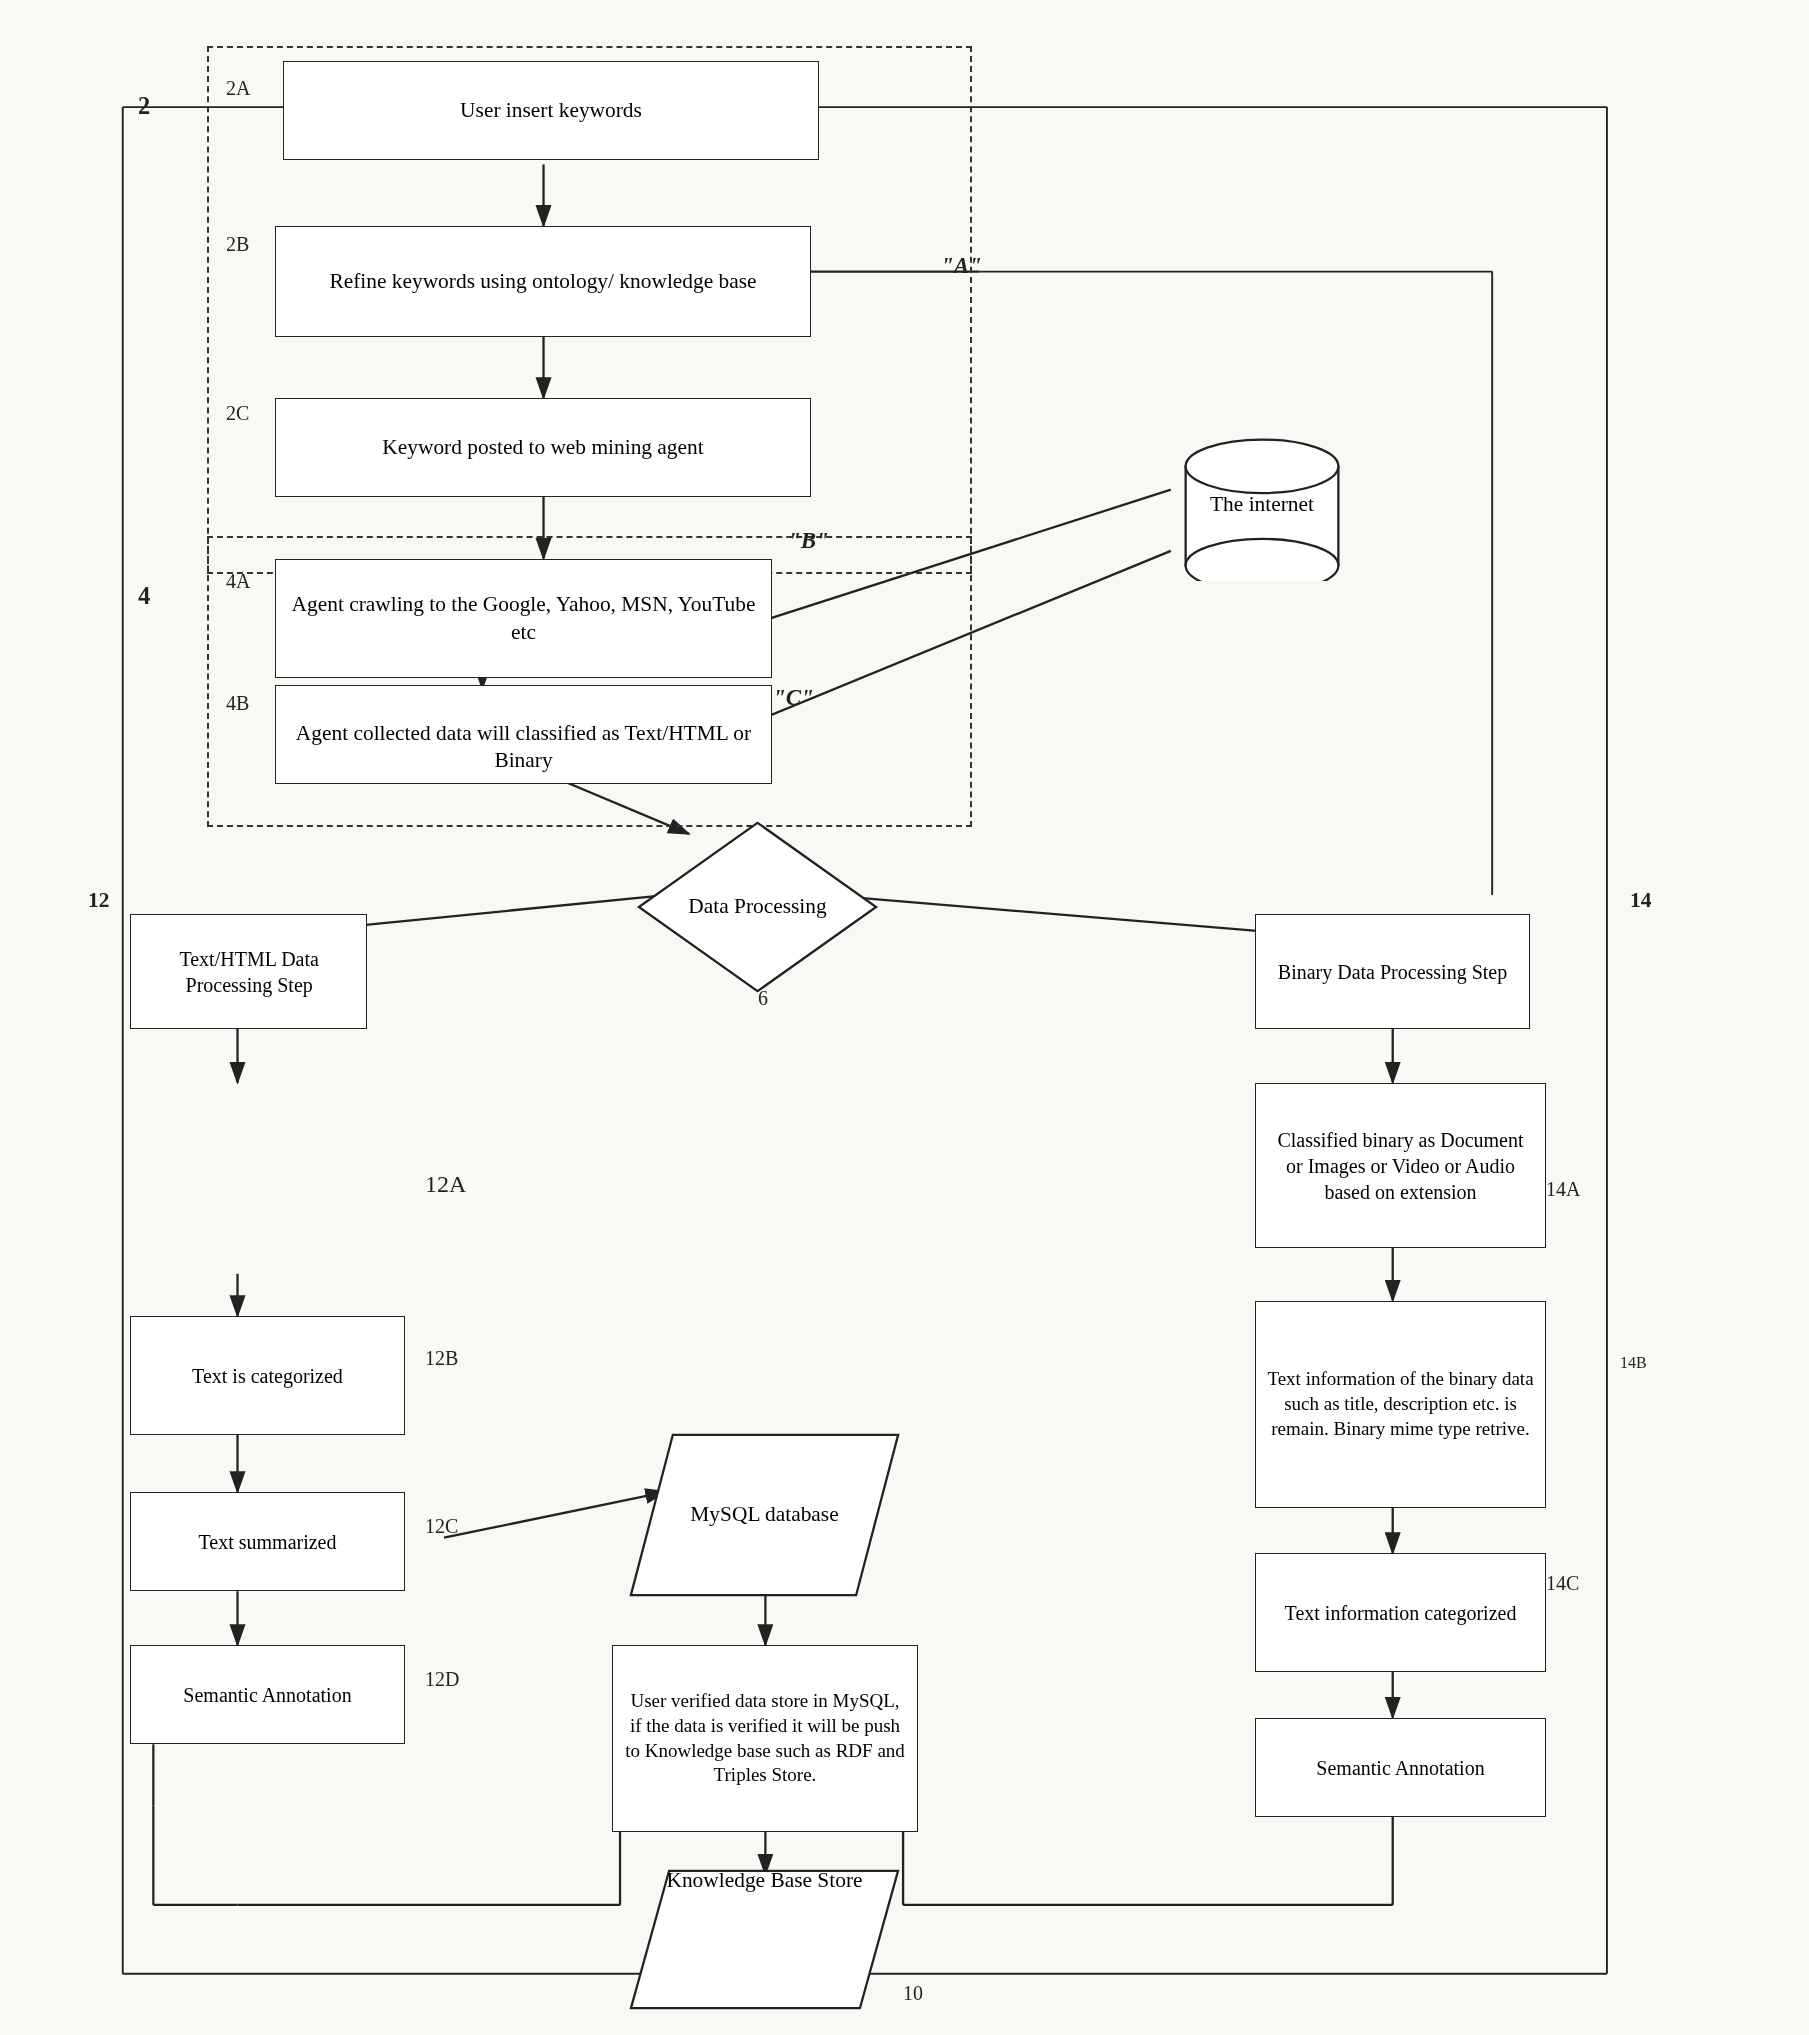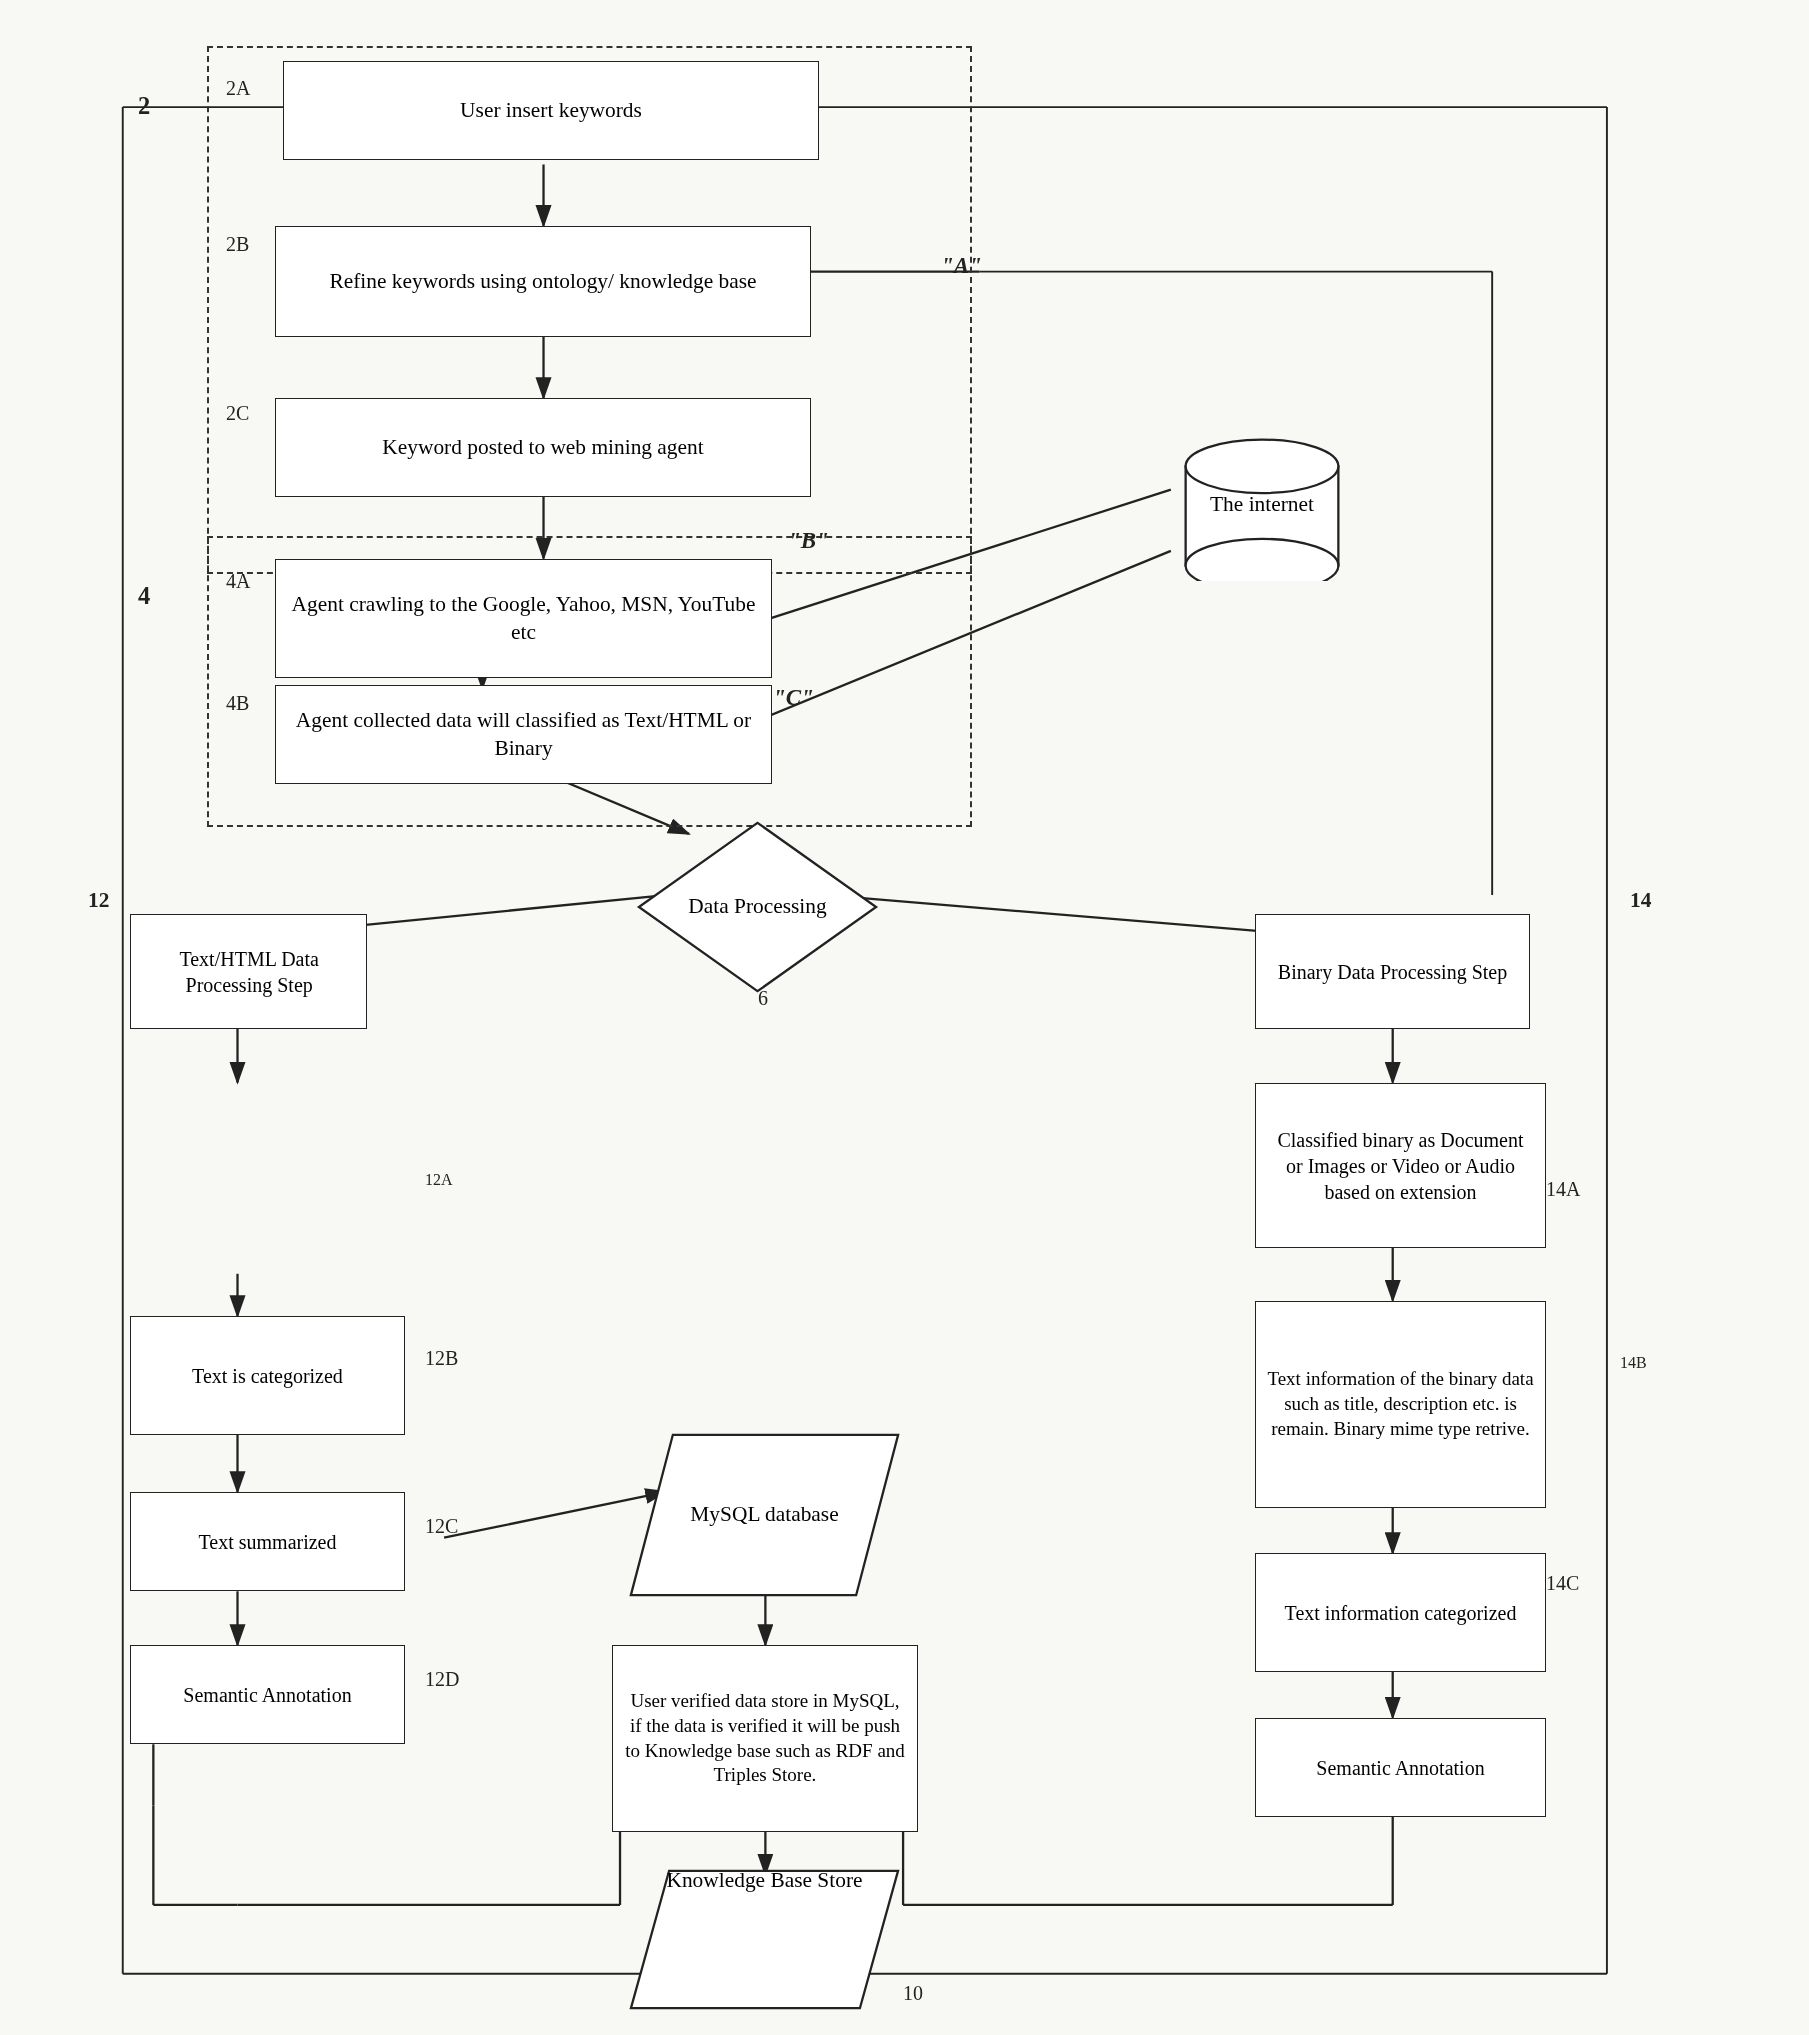--- a/index.html
+++ b/index.html
@@ -188,41 +188,41 @@
       <ellipse cx="110" cy="50" rx="100" ry="35" fill="white" stroke="#222" stroke-width="3"></ellipse>
 
       <ellipse cx="110" cy="180" rx="100" ry="35" fill="white" stroke="#222" stroke-width="3"></ellipse>
     </svg>
     <span style="position:relative;z-index:2;font-size:21.4px;line-height:1.3;text-align:center;">The internet</span>
   </div>
 
   <div class="label" style="left:773px; top:685px; font-size:23px; font-weight:bold;">"C"</div>
 
   <div class="node-label" style="left:226px; top:692px; font-size:20px;">4B</div>
-  <div class="box" style="left:275px; top:685px; width:497px; height:99px;">
+  <div class="box" style="left:275px; top:685px; width:497px; height:99px;align-items:flex-end;">
     <span>Agent collected data will classified as Text/HTML or Binary</span>
   </div>
 
   <div style="position:absolute; left:635px; top:819px; width:245px; height:176px;">
     <svg viewBox="0 0 320 230" xmlns="http://www.w3.org/2000/svg" style="position:absolute;top:0;left:0;width:245px;height:176px;">
       <polygon points="160,5 315,115 160,225 5,115" fill="white" stroke="#222" stroke-width="3"></polygon>
     </svg>
     <div style="position:absolute;top:0;left:0;width:245px;height:176px;display:flex;align-items:center;justify-content:center;text-align:center;font-size:21.4px;line-height:1.3;">
       <span>Data Processing</span>
     </div>
   </div>
   <div class="node-label" style="left:758px; top:987px; font-size:20px;">6</div>
 
   <div class="node-label" style="left:88px; top:888px; font-size:21.4px; font-weight:bold;">12</div>
 
   <div class="box" style="left:130px; top:914px; width:237px; height:115px; font-size:20px;padding-left:12px;">
     <span>Text/HTML Data Processing Step</span>
   </div>
 
-  <div class="node-label" style="left:425px; top:1171px; font-size:16px;">12A</div>
+  <div class="node-label" style="left:425px; top:1171px; font-size:24px;">12A</div>
 
   <div class="node-label" style="left:425px; top:1347px; font-size:20px;">12B</div>
   <div class="box" style="left:130px; top:1316px; width:275px; height:119px; font-size:20px;">
     <span>Text is categorized</span>
   </div>
 
   <div class="node-label" style="left:425px; top:1515px; font-size:20px;">12C</div>
   <div class="box" style="left:130px; top:1492px; width:275px; height:99px; font-size:20px;">
     <span>Text summarized</span>
   </div>

